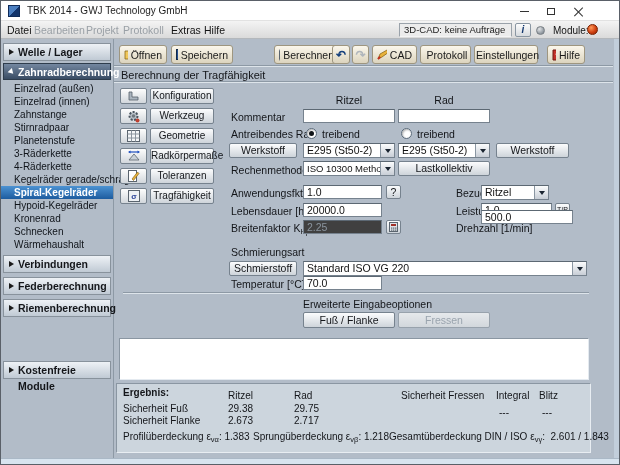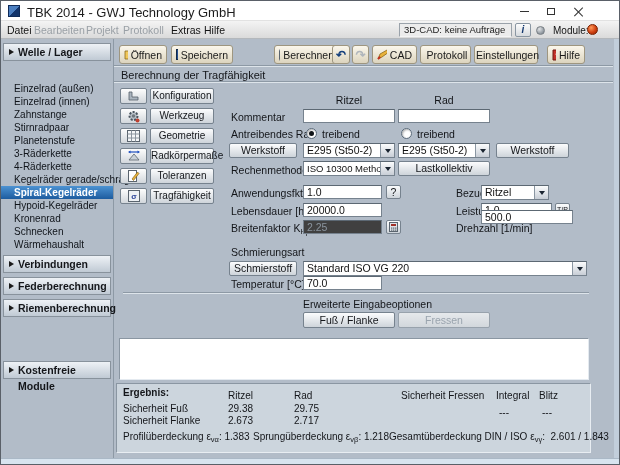--- a/index.html
+++ b/index.html
@@ -6,21 +6,21 @@
   html,body { width:620px; height:465px; }
   body { font-family:"Liberation Sans", sans-serif; background:#9aa4b0; }
   .win { position:absolute; left:0; top:0; width:620px; height:465px;
          background:#b2bcc8; border:1px solid #5a6068; overflow:hidden; }
 
   
   .titlebar { position:absolute; left:0; top:0; width:100%; height:20px; background:#ffffff;
               border-bottom:1px solid #e2e2e2; }
   .appicon { position:absolute; left:7px; top:4px; width:12px; height:12px;
              background:linear-gradient(135deg,#4a7ec0 0 52%,#12336a 52%); border:1px solid #0e2a58; }
-  .wtitle { position:absolute; left:26px; top:4px; font-size:13px; color:#1c1c1c; }
+  .wtitle { position:absolute; left:26px; top:4px; font-size:10px; color:#1c1c1c; }
   .wbtn { position:absolute; top:0; width:26px; height:20px; display:flex; align-items:center; justify-content:center; }
   .glyph-min { width:9px; height:1px; background:#333; }
   .glyph-max { width:8px; height:7px; border:1px solid #333; }
   .glyph-close { position:relative; width:9px; height:9px; }
   .glyph-close::before,.glyph-close::after { content:""; position:absolute; left:4px; top:-1px; width:1.4px; height:12px; background:#333; }
   .glyph-close::before { transform:rotate(45deg); }
   .glyph-close::after { transform:rotate(-45deg); }
 
   
   .menubar { position:absolute; left:0; top:20px; width:100%; height:18px;
@@ -136,20 +136,24 @@
     <span class="serverlbl">Module:</span>
     <span class="dot dot-red"></span>
   </div>
 
   <div class="vsep"></div>
 
   <div class="shdr" style="top:42px;">
     <span class="tri-r"></span>
     <span>Welle / Lager</span>
   </div>
+  <div class="shdr dark" style="top:62px;height:17px;">
+    <span class="tri-r"></span>
+    <span>Zahnradberechnung</span>
+  </div>
 
   <div class="navitem" style="top:81px;">Einzelrad (außen)</div>
   <div class="navitem" style="top:94px;">Einzelrad (innen)</div>
   <div class="navitem" style="top:107px;">Zahnstange</div>
   <div class="navitem" style="top:120px;">Stirnradpaar</div>
   <div class="navitem" style="top:133px;">Planetenstufe</div>
   <div class="navitem" style="top:146px;">3-Räderkette</div>
   <div class="navitem" style="top:159px;">4-Räderkette</div>
   <div class="navitem" style="top:172px;">Kegelräder gerade/schräg</div>
   <div class="navitem sel" style="top:185px;">Spiral-Kegelräder</div>

